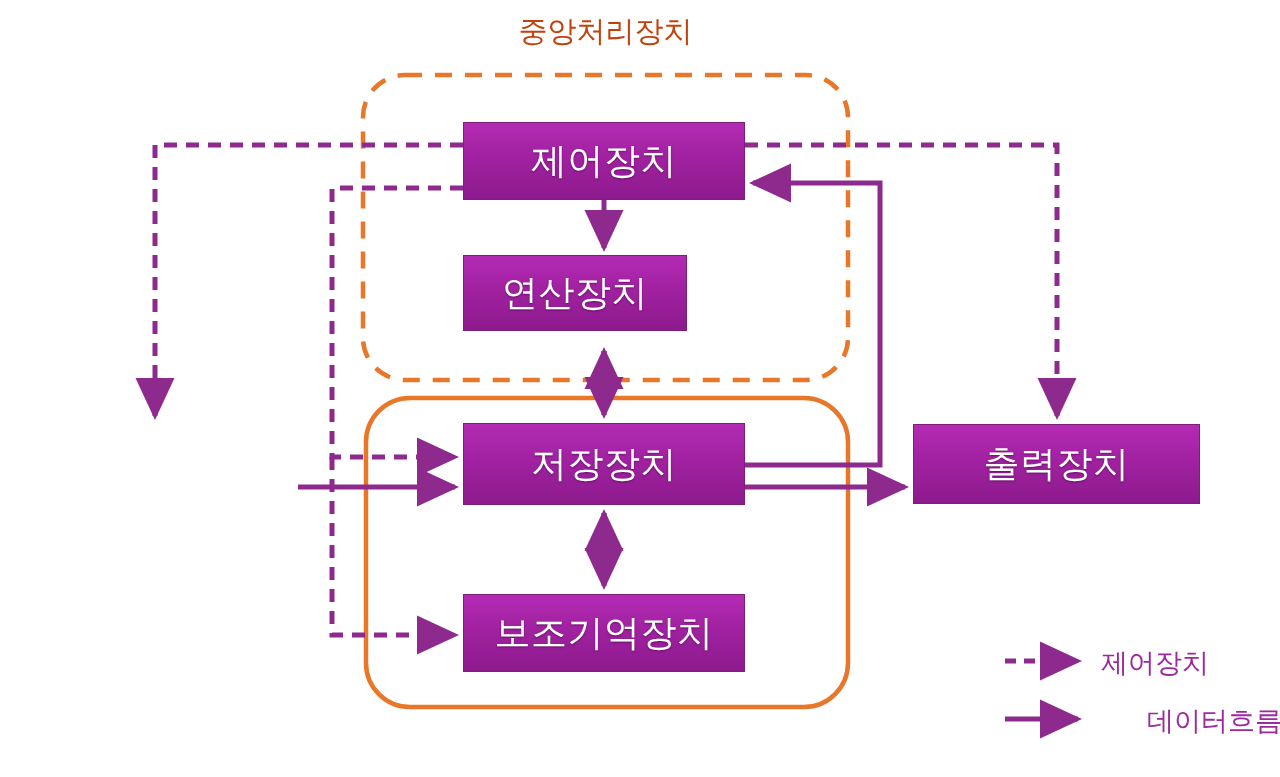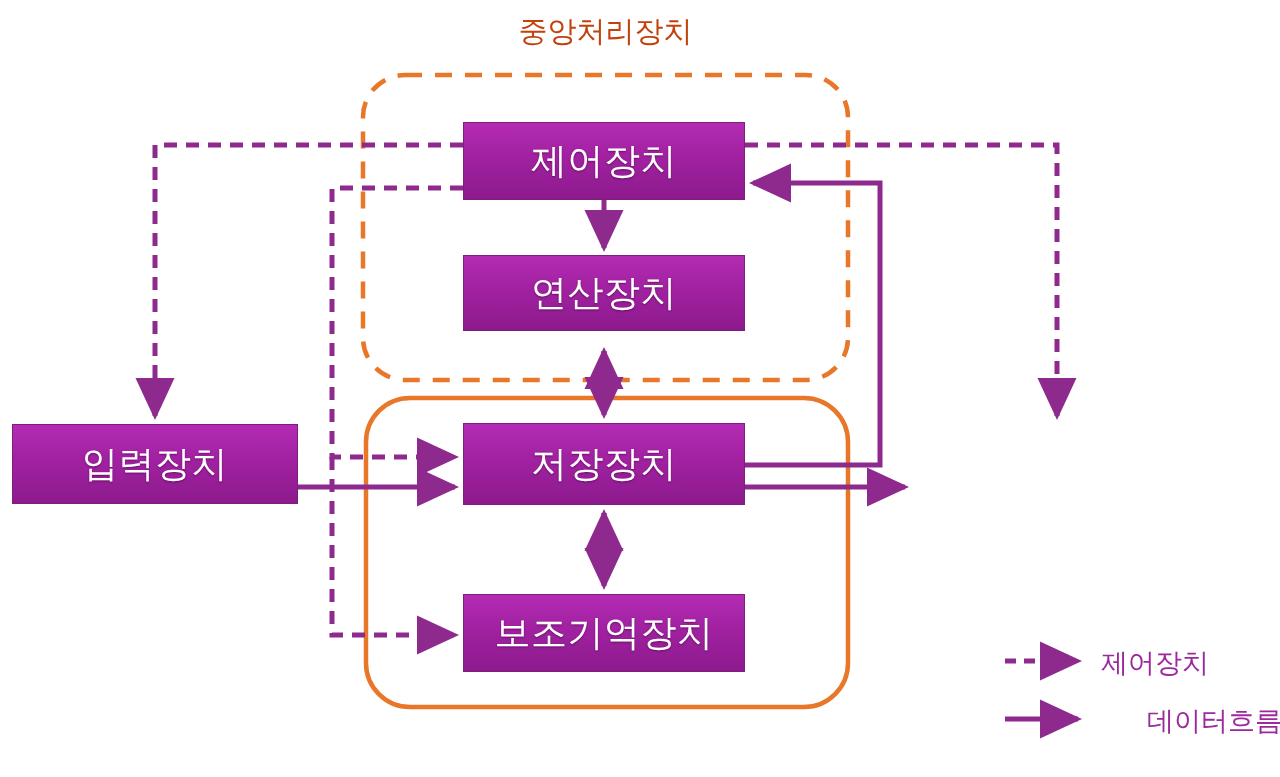--- a/index.html
+++ b/index.html
@@ -100,36 +100,36 @@
     <path d="M604,513 L604,586" fill="none" stroke="#8e2a8e" stroke-width="5" marker-end="url(#arrP)"></path>
 
     <path d="M1005,661 L1078,661" fill="none" stroke="#8e2a8e" stroke-width="5" stroke-dasharray="11 8" marker-end="url(#arrP)"></path>
     <path d="M1005,719 L1078,719" fill="none" stroke="#8e2a8e" stroke-width="5" marker-end="url(#arrP)"></path>
   </svg>
 
   <div class="node" style="left:463px; top:122px; width:282px; height:78px;">
     <span class="node-label">제어장치</span>
   </div>
 
-  <div class="node" style="left:463px; top:255px; width:282px; height:76px;">
+  <div class="node" style="left:463px; top:255px; width:224px; height:76px;">
     <span class="node-label">연산장치</span>
   </div>
 
   <div class="node" style="left:463px; top:423px; width:282px; height:82px;">
     <span class="node-label">저장장치</span>
   </div>
 
   <div class="node" style="left:463px; top:594px; width:282px; height:78px;">
     <span class="node-label">보조기억장치</span>
   </div>
 
-  <div class="node" style="left:12px; top:424px; width:286px; height:80px;">
-    <span class="node-label">입력장치</span>
+
+  <div class="node" style="left:913px; top:424px; width:287px; height:80px;">
+    <span class="node-label">출력장치</span>
   </div>
-
 
   <div class="group-caption" style="left:363px; top:12px; width:485px;">
     <span>중앙처리장치</span>
   </div>
 
 
   <div class="legend-label" style="left:1101px; top:645px;">
     <span>제어장치</span>
   </div>
 

